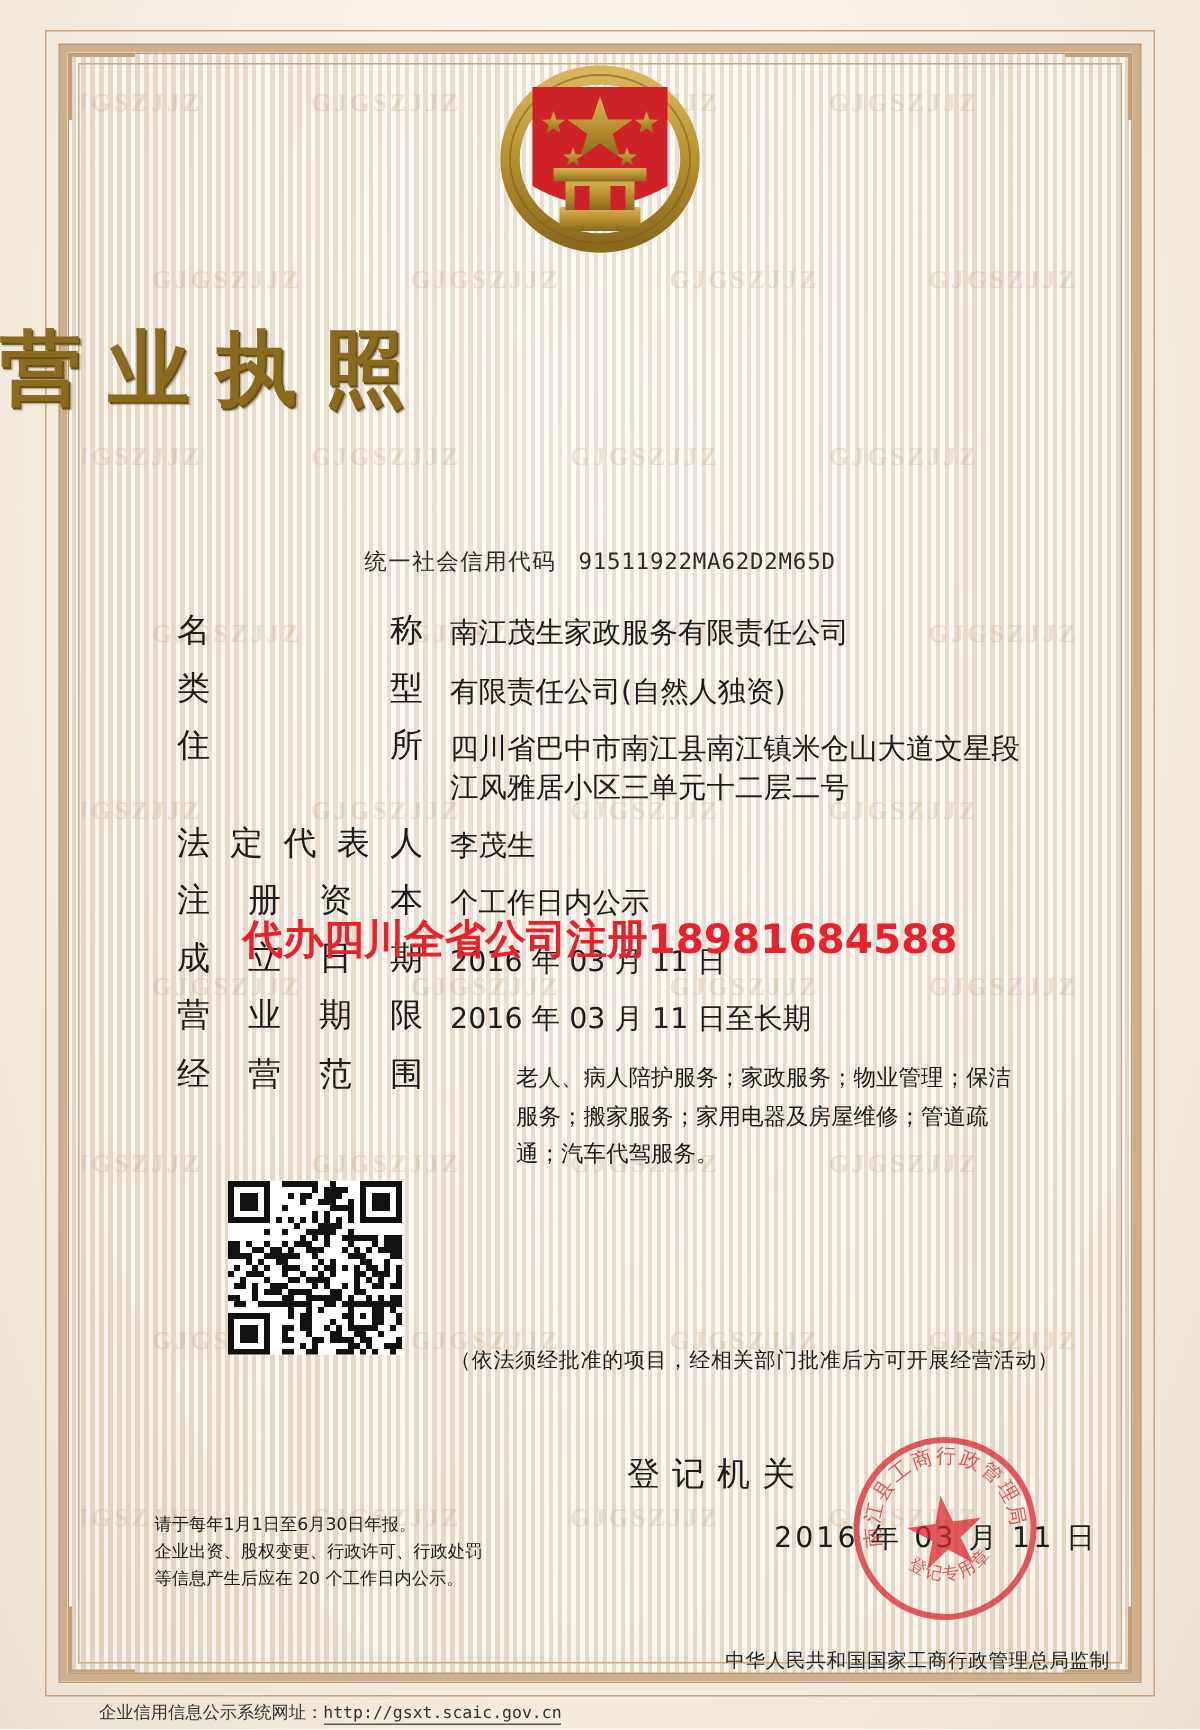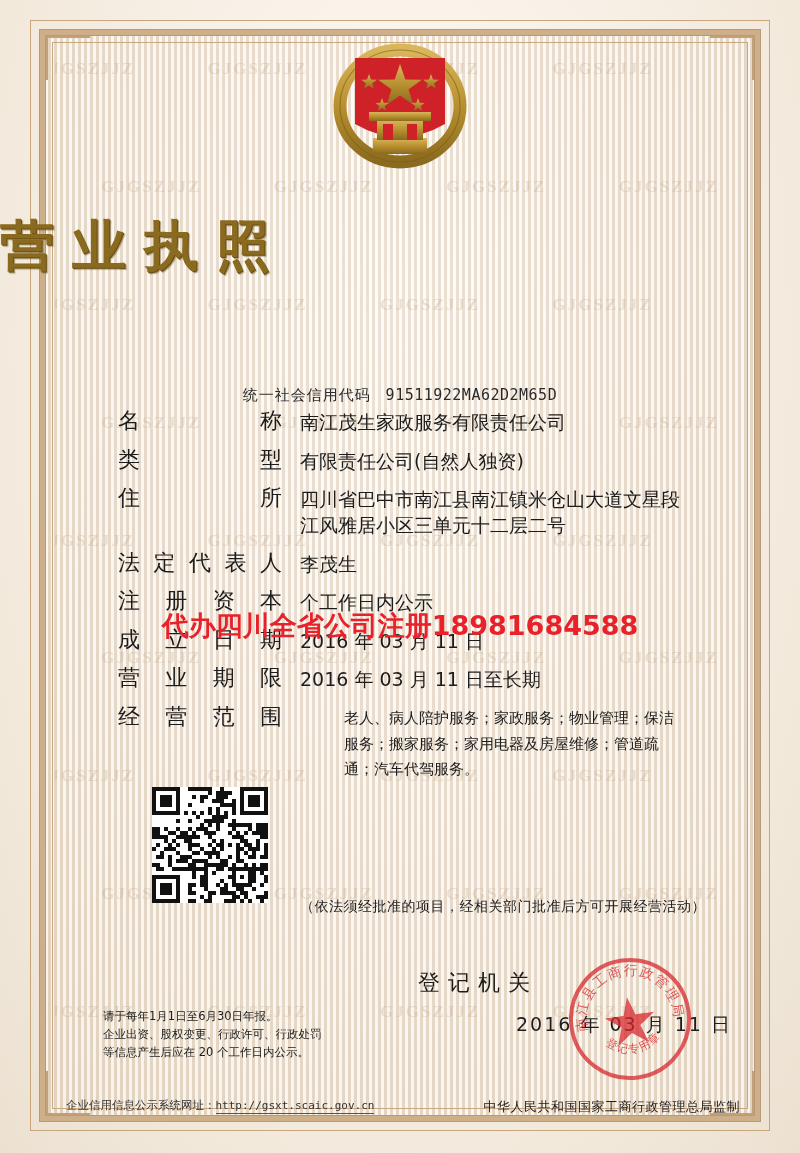--- a/index.html
+++ b/index.html
@@ -105,21 +105,20 @@
   
   .code-line {
     position: absolute;
     top: 365px;
     left: 0;
     width: 100%;
     text-align: center;
     font-size: 15px;
     color: #2b2b2b;
     font-family: "DejaVu Sans", sans-serif;
-    margin-top: 21px;
   }
   .code-line .label { letter-spacing: 1px; }
   .code-line .value {
     font-family: "DejaVu Sans Mono", monospace;
     letter-spacing: 0.5px;
     margin-left: 10px;
     font-size: 15px;
   }
 
   
@@ -224,21 +223,21 @@
     color: #1c1c1c;
     line-height: 1.55;
     font-family: "DejaVu Sans", sans-serif;
     padding-left: 15px;
   }
 
   
   .footer-left {
     position: absolute;
     left: 66px;
-    top: 1098px;
+    top: 1134px;
     font-size: 11.5px;
     color: #333;
     font-family: "DejaVu Sans", sans-serif;
   }
   .footer-left .url {
     font-family: "DejaVu Sans Mono", monospace;
     font-size: 11px;
     border-bottom: 1px solid #555;
     padding-bottom: 1px;
   }

